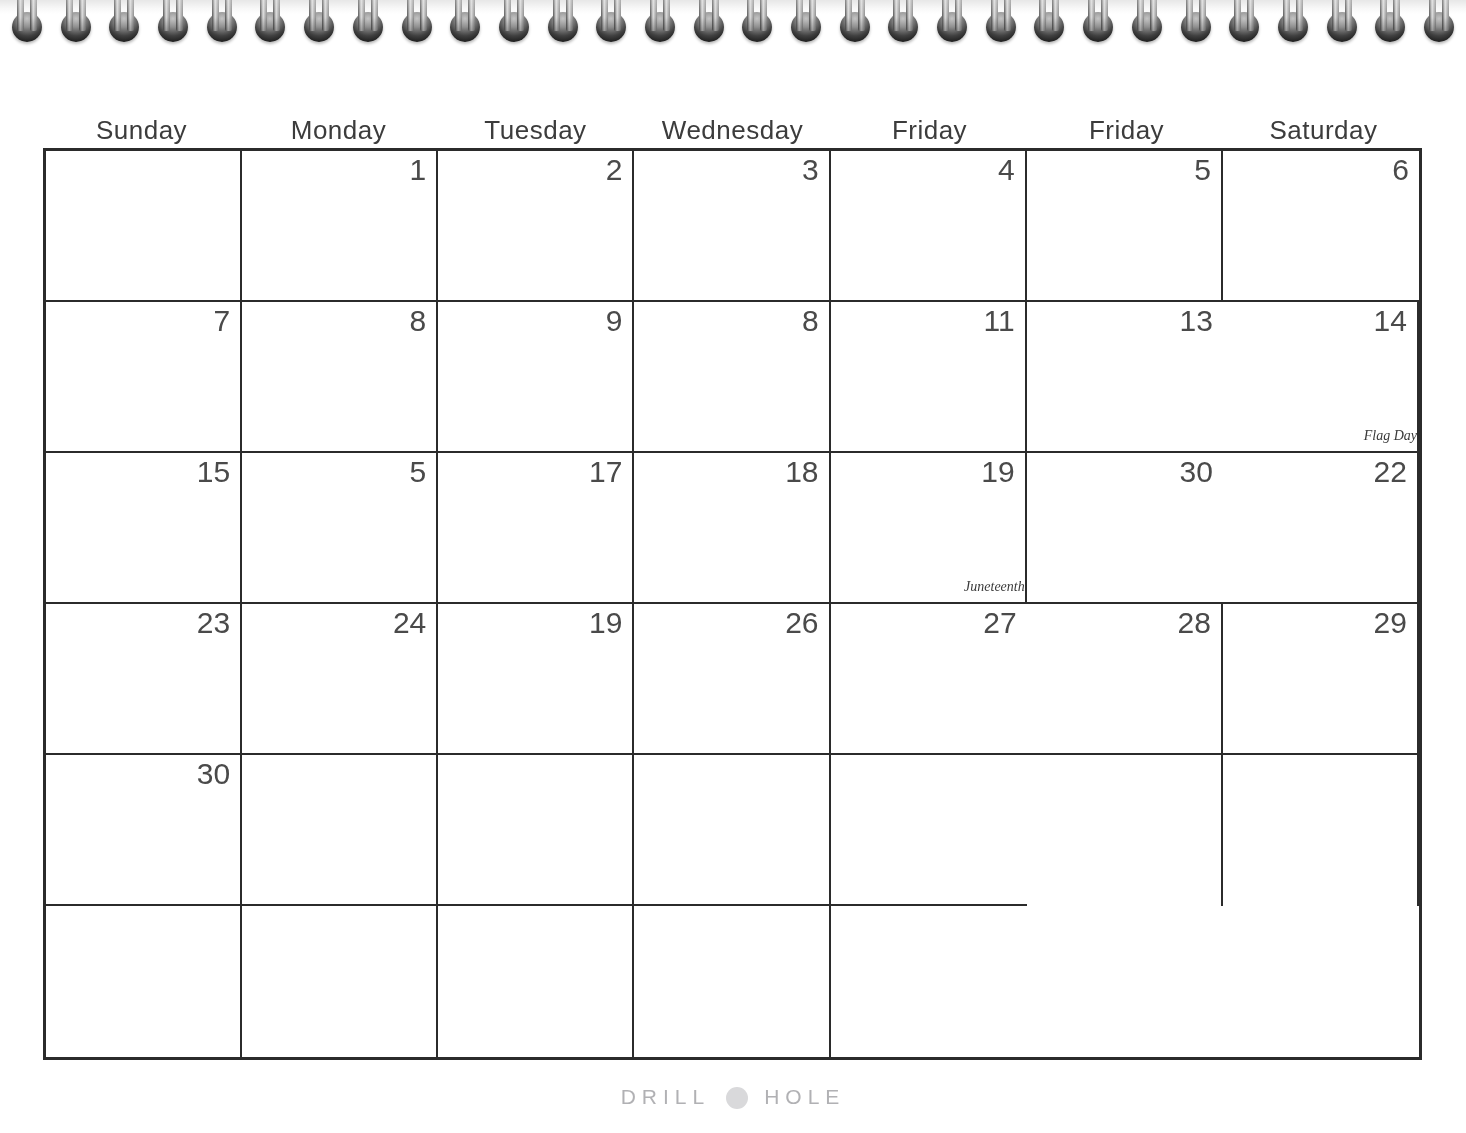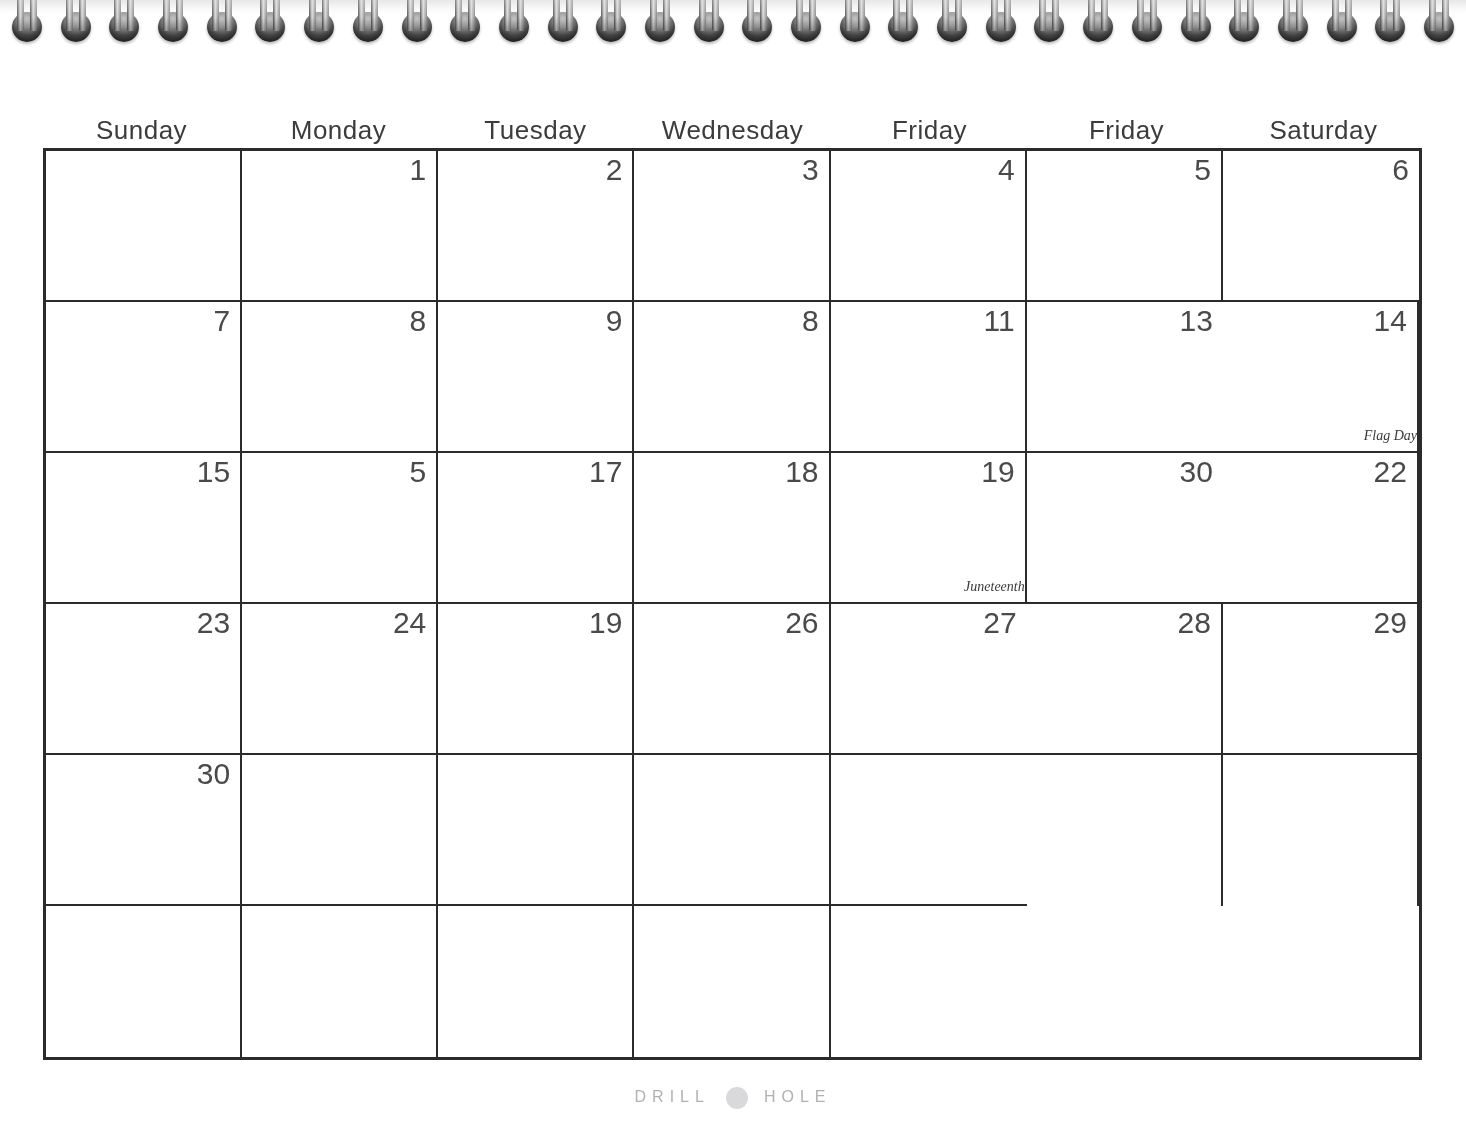--- a/index.html
+++ b/index.html
@@ -89,21 +89,21 @@
     font-style:italic;
     font-size:14px;line-height:1.32;
     color:var(--holiday);
   }
 
   
   .footer{
     position:absolute;left:0;right:0;top:1084px;height:28px;
     display:flex;align-items:center;justify-content:center;gap:16px;
     color:var(--footer-text);
-    font-size:16px;letter-spacing:6px;
+    font-size:21px;letter-spacing:6px;
   }
   .footer .word{transform:translateY(-1px);}
   .footer .dot{
     width:22px;height:22px;border-radius:50%;
     background:var(--footer-dot);
     flex:0 0 auto;
   }
 </style>
 </head>
 <body>

